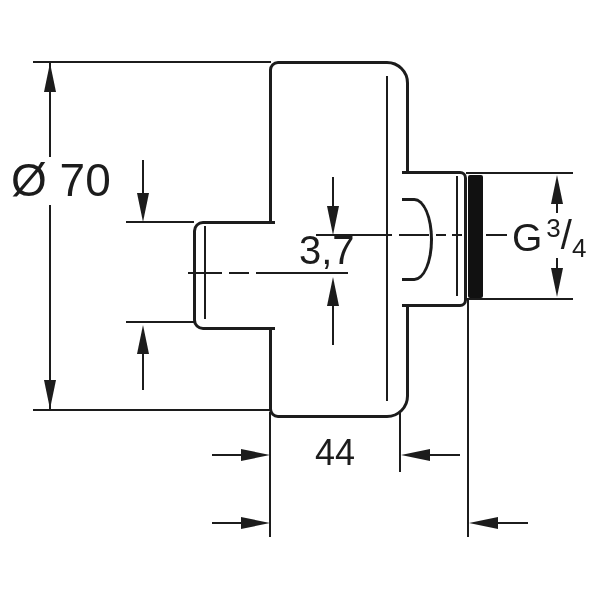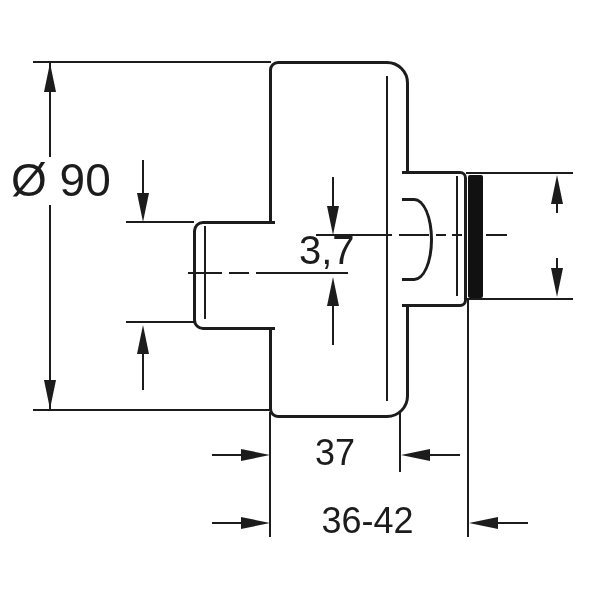--- a/index.html
+++ b/index.html
@@ -67,21 +67,21 @@
   <div class="ln" style="left:452px;top:234px;width:10px;height:2px;"></div>
   <div class="ln" style="left:486px;top:234px;width:21px;height:2px;"></div>
 
   <div class="ln" style="left:33px;top:61px;width:238px;height:2px;"></div>
   <div class="ln" style="left:33px;top:409px;width:238px;height:2px;"></div>
   <div class="ln" style="left:49px;top:63px;width:2px;height:96px;"></div>
   <div class="ln" style="left:49px;top:205px;width:2px;height:204px;"></div>
   <div class="tri tri-up" style="left:44px;top:63px;"></div>
   <div class="tri tri-down" style="left:44px;top:380px;"></div>
   <div class="lbl lbl-dia">
-    <span>Ø</span><span> </span><span>90</span>
+    <span>Ø</span><span> </span><span>70</span>
   </div>
 
   <div class="ln" style="left:126px;top:221px;width:68px;height:2px;"></div>
   <div class="ln" style="left:126px;top:321px;width:68px;height:2px;"></div>
   <div class="ln" style="left:142px;top:160px;width:2px;height:33px;"></div>
   <div class="tri tri-down" style="left:137px;top:193px;"></div>
   <div class="tri tri-up" style="left:137px;top:325px;"></div>
   <div class="ln" style="left:142px;top:354px;width:2px;height:36px;"></div>
 
   <div class="ln" style="left:332px;top:177px;width:2px;height:30px;"></div>
@@ -89,30 +89,32 @@
   <div class="tri tri-up" style="left:327px;top:277px;"></div>
   <div class="ln" style="left:332px;top:306px;width:2px;height:39px;"></div>
   <div class="lbl lbl-offset">3,7</div>
 
   <div class="ln" style="left:466px;top:172px;width:107px;height:2px;"></div>
   <div class="ln" style="left:466px;top:298px;width:107px;height:2px;"></div>
   <div class="tri tri-up" style="left:551px;top:175px;"></div>
   <div class="ln" style="left:556px;top:204px;width:2px;height:9px;"></div>
   <div class="ln" style="left:556px;top:258px;width:2px;height:10px;"></div>
   <div class="tri tri-down" style="left:551px;top:268px;"></div>
+  <div class="lbl lbl-thread lbl-g34">
+    <span>G</span><span class="fr-num">3</span><span class="fr-slash">/</span><span class="fr-den">4</span>
+  </div>
 
   <div class="ln" style="left:269px;top:412px;width:2px;height:125px;"></div>
   <div class="ln" style="left:399px;top:412px;width:2px;height:60px;"></div>
   <div class="ln" style="left:467px;top:300px;width:2px;height:237px;"></div>
 
   <div class="ln" style="left:212px;top:454px;width:30px;height:2px;"></div>
   <div class="tri tri-right" style="left:241px;top:449px;"></div>
   <div class="tri tri-left" style="left:401px;top:449px;"></div>
   <div class="ln" style="left:430px;top:454px;width:30px;height:2px;"></div>
-  <div class="lbl lbl-26">37</div>
+  <div class="lbl lbl-26">44</div>
 
   <div class="ln" style="left:212px;top:522px;width:30px;height:2px;"></div>
   <div class="tri tri-right" style="left:241px;top:517px;"></div>
   <div class="tri tri-left" style="left:469px;top:517px;"></div>
   <div class="ln" style="left:498px;top:522px;width:30px;height:2px;"></div>
-  <div class="lbl lbl-range">36-42</div>
 
 </div>
 
 </body></html>

